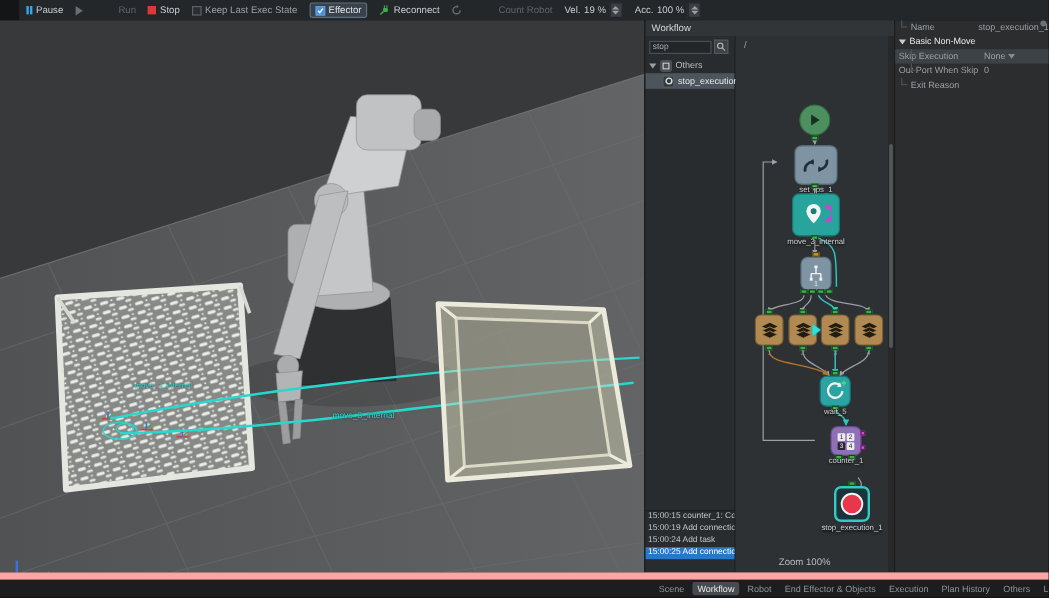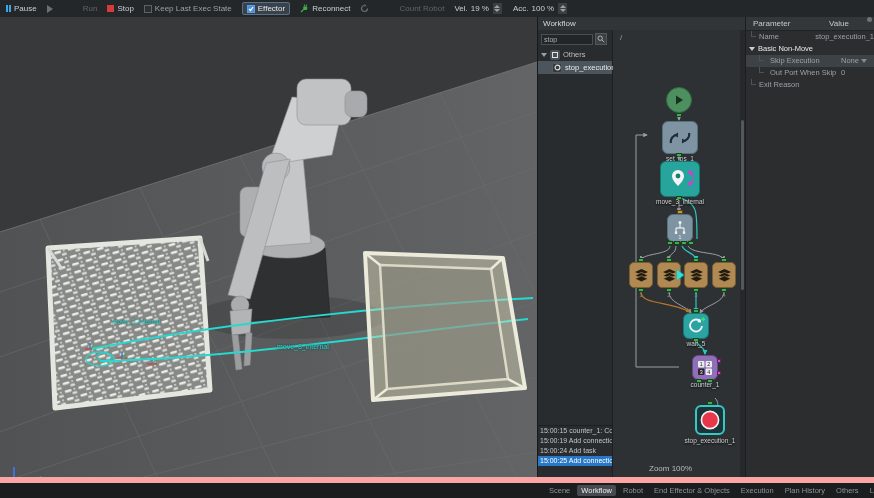--- a/index.html
+++ b/index.html
@@ -1,19 +1,19 @@
 <!DOCTYPE html>
 <html><head>
 <meta charset="utf-8">
 <style>
   html,body{margin:0;padding:0;background:#0e0f10;}
   .app{position:relative;width:874px;height:498px;background:#141517;overflow:hidden;
        font-family:"Liberation Sans",sans-serif;-webkit-font-smoothing:antialiased;}
   
-  .toolbar{position:absolute;top:0;left:0;right:0;height:17px;background:#24272a;
+  .toolbar{position:absolute;top:0;left:16px;right:0;height:17px;background:#24272a;
            border-bottom:1px solid #131517;display:flex;align-items:center;gap:10px;
            padding:0 6px;font-size:8px;color:#c9ced2;white-space:nowrap;}
   .titem{display:inline-flex;align-items:center;gap:3px;cursor:default;}
   .dim{color:#5f646a;gap:30px;}
   .pausebars{display:inline-flex;gap:1px;}
   .pausebars i{display:block;width:2px;height:7px;background:#38a7e8;}
   .playtri{width:0;height:0;border-left:6px solid #6a6f74;border-top:4px solid transparent;border-bottom:4px solid transparent;}
   .stopsq{width:7px;height:7px;background:#d83a3a;}
   .cb{width:8px;height:8px;border:1px solid #5c6166;background:#2b2e31;box-sizing:border-box;display:inline-flex;align-items:center;justify-content:center;}
   .cb.checked{background:#4a90d9;border-color:#5aa0e4;}
@@ -69,21 +69,21 @@
   .params{position:absolute;top:17px;left:745px;right:0;bottom:15px;background:#2b2d2f;border-left:1px solid #1b1d1f;box-sizing:border-box;font-size:7.5px;color:#9ba0a4;}
   .phead{display:flex;height:13px;line-height:13px;background:#34373a;border-bottom:1px solid #202325;color:#c6cacd;font-size:8px;}
   .phead .c1{width:76px;padding-left:7px;}
   .prow{position:relative;display:flex;height:12px;line-height:12px;align-items:center;}
   .prow .lbl{width:70px;padding-left:13px;position:relative;white-space:nowrap;overflow:hidden;}
   .prow .lbl::before{content:"";position:absolute;left:5px;top:-6px;bottom:50%;width:4px;border-left:1px solid #4e5357;border-bottom:1px solid #4e5357;}
   .prow .val{padding-left:1px;white-space:nowrap;display:flex;align-items:center;gap:2px;}
   .prow.section{color:#e8ebee;font-weight:normal;}
   .prow.section .lbl{padding-left:12px;width:110px;}
   .prow.section .lbl::before{display:none;}
-  .prow.child .lbl{padding-left:24px;}
+  .prow.child .lbl{padding-left:3px;}
   .prow.child .lbl::before{left:13px;}
   .prow.hl{background:#3c4246;}
   .scaret{position:absolute;left:3px;top:4px;width:0;height:0;border-left:3px solid transparent;border-right:3px solid transparent;border-top:4px solid #c9ced2;}
   .dd-caret{width:0;height:0;border-left:3px solid transparent;border-right:3px solid transparent;border-top:4px solid #84898d;}
   .collapse-dot{position:absolute;top:17px;right:2px;width:5px;height:5px;border-radius:50%;background:#6d7175;}
   
   .bottombar{position:absolute;left:0;right:0;bottom:0;height:15px;background:#1b1d1f;border-top:6px solid #fca5a5;display:flex;align-items:center;}
   .tabs{display:flex;gap:3px;margin-left:545px;font-size:7.5px;color:#8f9498;}
   .tab{padding:1px 4px;border-radius:2px;cursor:default;white-space:nowrap;}
   .tab.active{background:#474b4f;color:#eaedef;}
@@ -462,24 +462,20 @@
 
       <div class="zoomlbl">Zoom 100%</div>
     </div>
 
     <div class="vsb">
         <div class="thumb"></div>
       </div>
   </div>
 
   <div class="params">
-    <div class="phead">
-      <span class="c1">Parameter</span>
-      <span>Value</span>
-    </div>
     <div class="prow">
       <span class="lbl">Name</span>
       <span class="val">stop_execution_1</span>
     </div>
     <div class="prow section">
       <span class="scaret"></span>
       <span class="lbl">Basic Non-Move</span>
     </div>
     <div class="prow child hl">
       <span class="lbl">Skip Execution</span>

